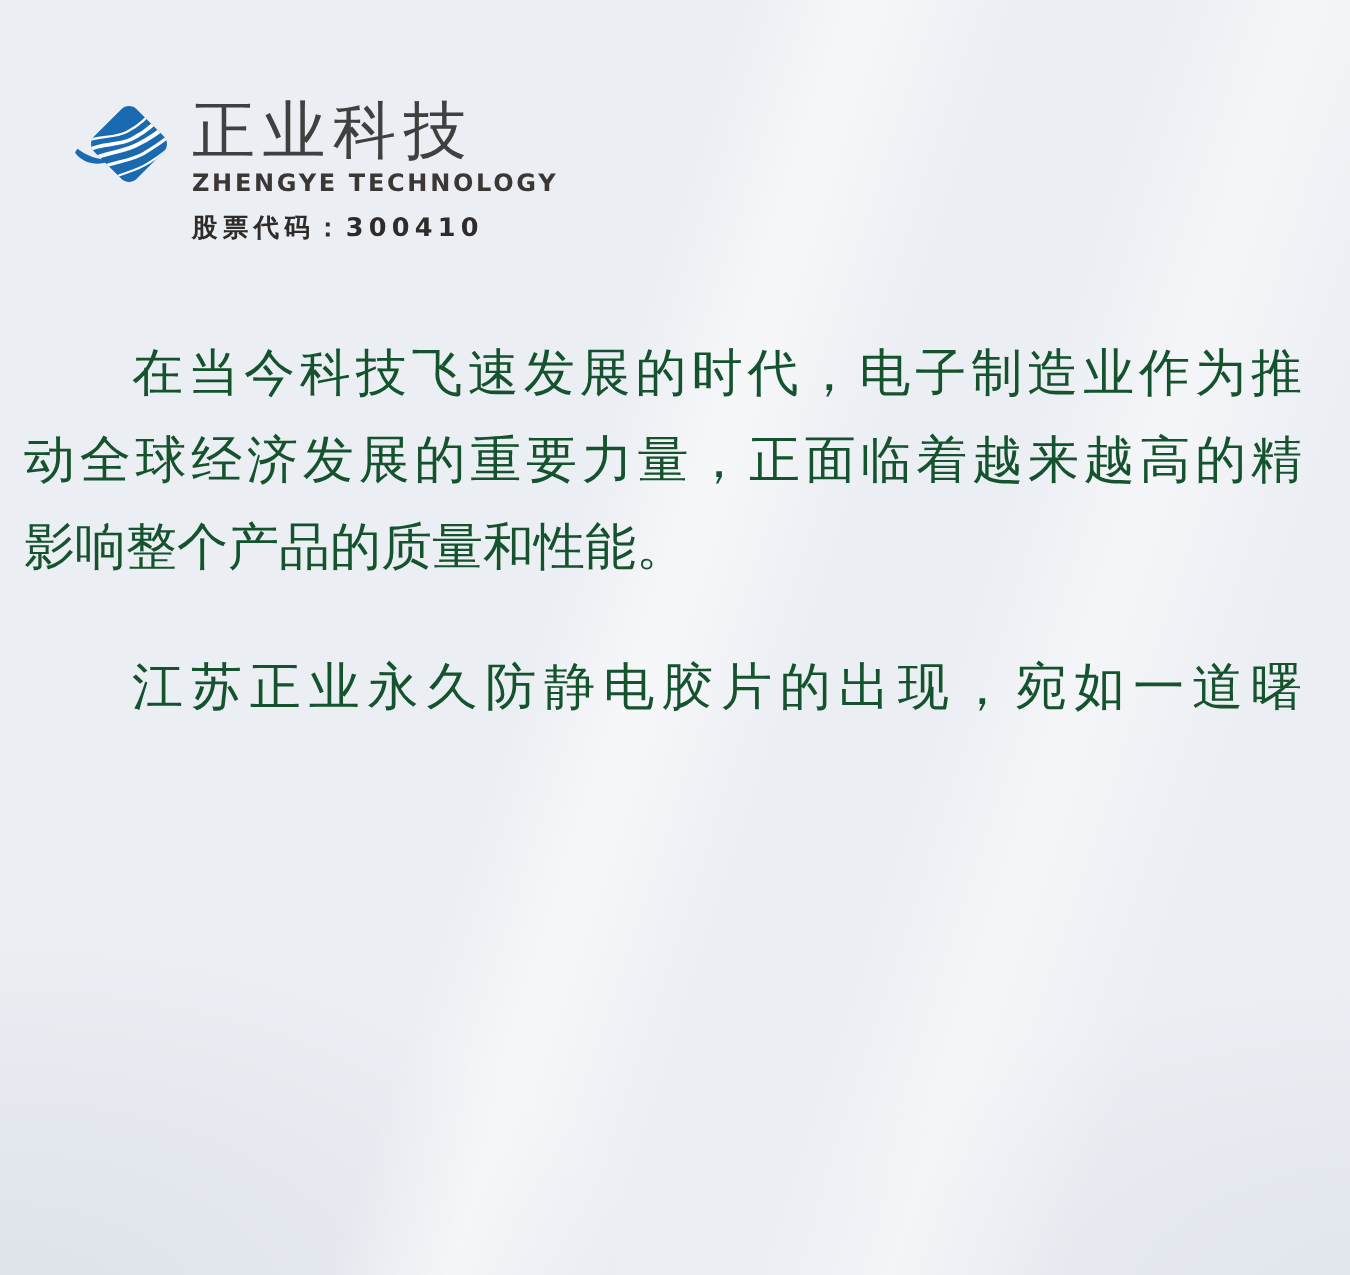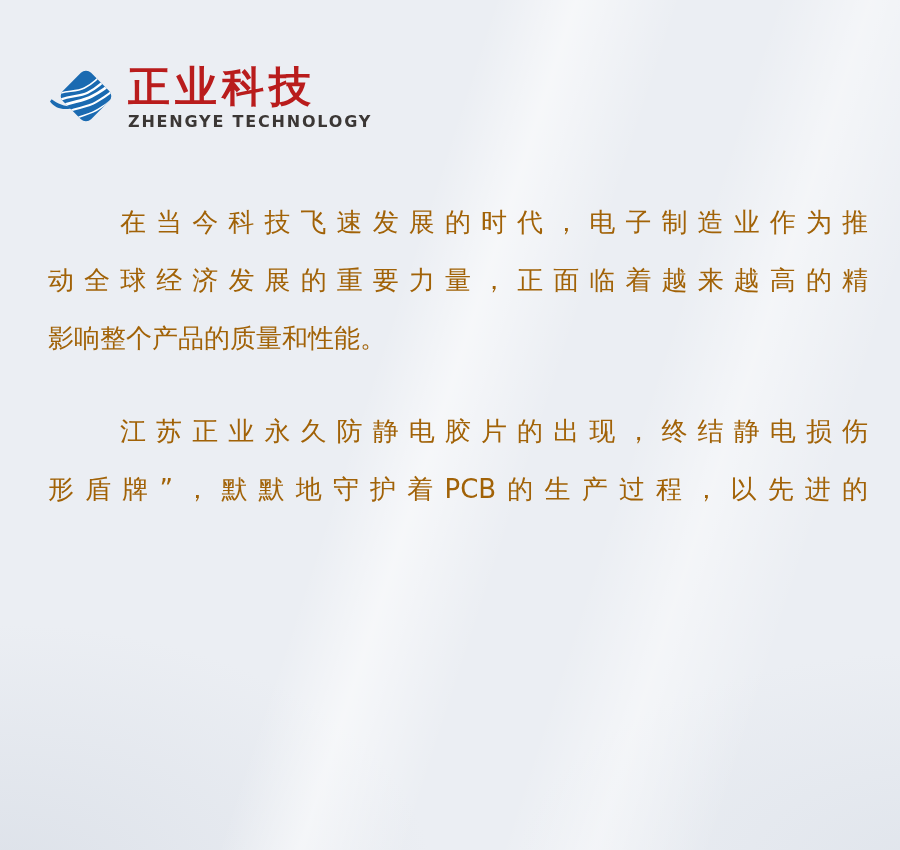--- a/index.html
+++ b/index.html
@@ -34,24 +34,24 @@
     align-items:flex-start;
     padding:56px 0 0 46px;
   }
   .logo-icon{
     width:80px;height:80px;
     flex:0 0 auto;
   }
   .logo-text{margin-left:2px;padding-top:10px;}
   .logo-cn{
     font-size:42px;
-    font-weight:bold;
+    font-weight:normal;
     letter-spacing:5px;
     line-height:1.0;
-    color:#b91c1c;
+    color:#404040;
     white-space:nowrap;
   }
   .logo-en{
     font-size:16px;
     font-weight:bold;
     letter-spacing:1.8px;
     margin-top:4px;
     color:#3b3735;
     white-space:nowrap;
   }
@@ -59,23 +59,23 @@
     font-size:17px;
     font-weight:bold;
     letter-spacing:3.5px;
     margin-top:9px;
     color:#2e2b2a;
     white-space:nowrap;
   }
 
   
   .article{
-    margin:57px 32px 0 48px;
-    color:#a16207;
-    font-size:26px;
+    margin:57px 32px 0 16px;
+    color:#14532d;
+    font-size:34px;
     line-height:58px;
   }
   .para{margin:0 0 35px 0;}
   .line{
     display:block;
     text-align:justify;
     text-align-last:justify;
     text-justify:inter-character;
     white-space:nowrap;
   }
@@ -106,29 +106,29 @@
             <path d="M10,58 C28,48 40,52 52,46 C66,39 75,30 85,18" stroke-width="3"></path>
             <path d="M12,66 C30,56 44,58 58,50 C70,44 81,36 89,26" stroke-width="3.4"></path>
             <path d="M18,74 C34,64 48,66 62,58 C74,51 85,44 93,34" stroke-width="2.6"></path>
             <path d="M30,82 C42,74 54,74 66,66 C76,60 86,52 95,42" stroke-width="1.8"></path>
           </g>
         </svg>
       </div>
       <div class="logo-text">
         <div class="logo-cn">正业科技</div>
         <div class="logo-en">ZHENGYE TECHNOLOGY</div>
+        <div class="logo-stock">股票代码：300410</div>
       </div>
     </header>
 
     <main class="article">
       <p class="para">
         <span class="line first">在当今科技飞速发展的时代，电子制造业作为推</span>
         <span class="line">动全球经济发展的重要力量，正面临着越来越高的精</span>
         <span class="line para-end">影响整个产品的质量和性能。</span>
       </p>
       <p class="para">
-        <span class="line first">江苏正业永久防静电胶片的出现，终结静电损伤</span>
-        <span class="line">形盾牌”，默默地守护着PCB的生产过程，以先进的</span>
+        <span class="line first">江苏正业永久防静电胶片的出现，宛如一道曙</span>
       </p>
     </main>
 
   </div>
 </div>
 
 </body></html>

